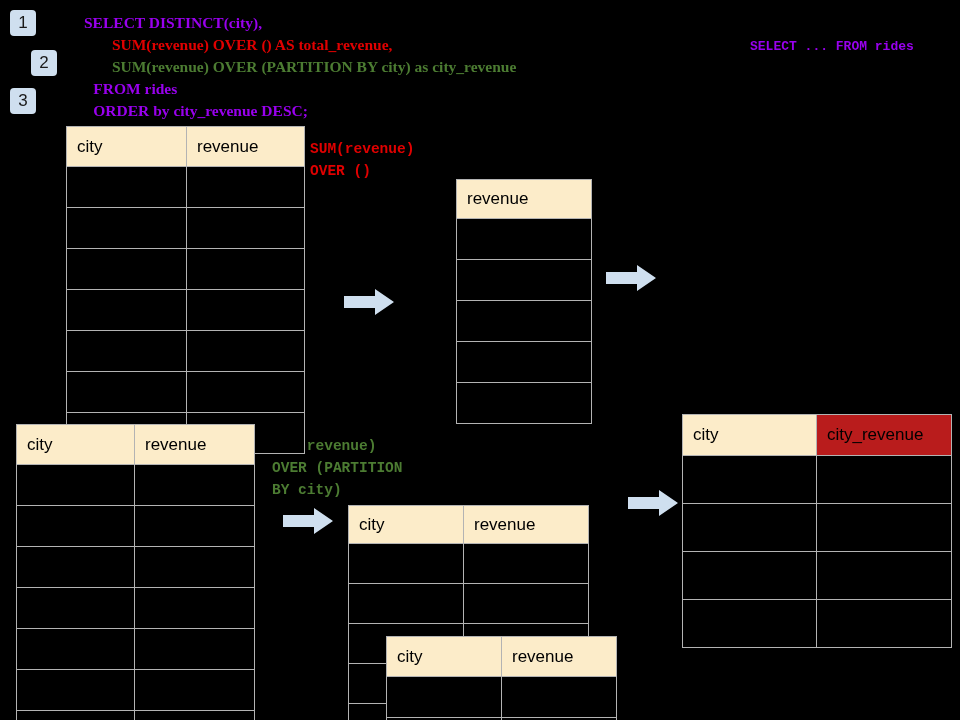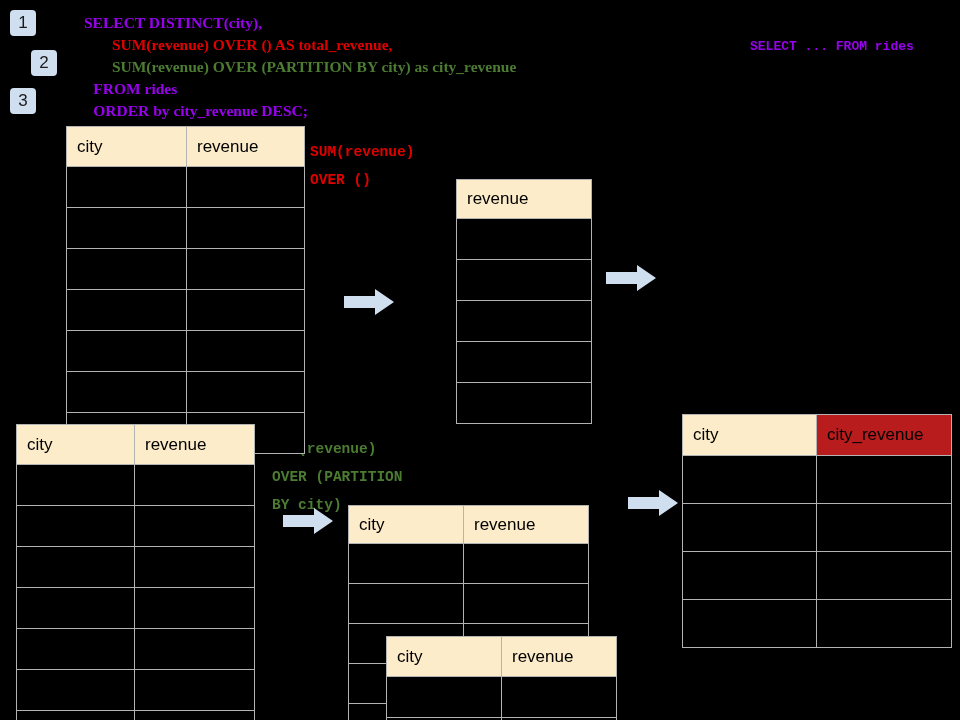--- a/index.html
+++ b/index.html
@@ -50,21 +50,21 @@
     font-weight: bold;
     white-space: pre-line;
     width: 165px;
   }
 
   
   .annot {
     position: absolute;
     font-family: "Liberation Mono", monospace;
     font-size: 14.5px;
-    line-height: 28px;
+    line-height: 22px;
     font-weight: bold;
     white-space: pre-line;
   }
 
   
   .tbl {
     position: absolute;
     border-collapse: collapse;
     table-layout: fixed;
     background: #000000;

